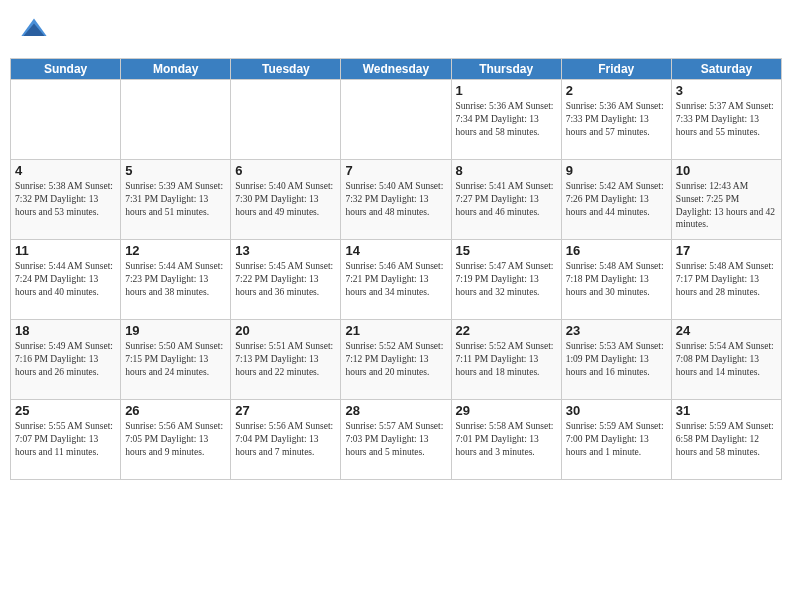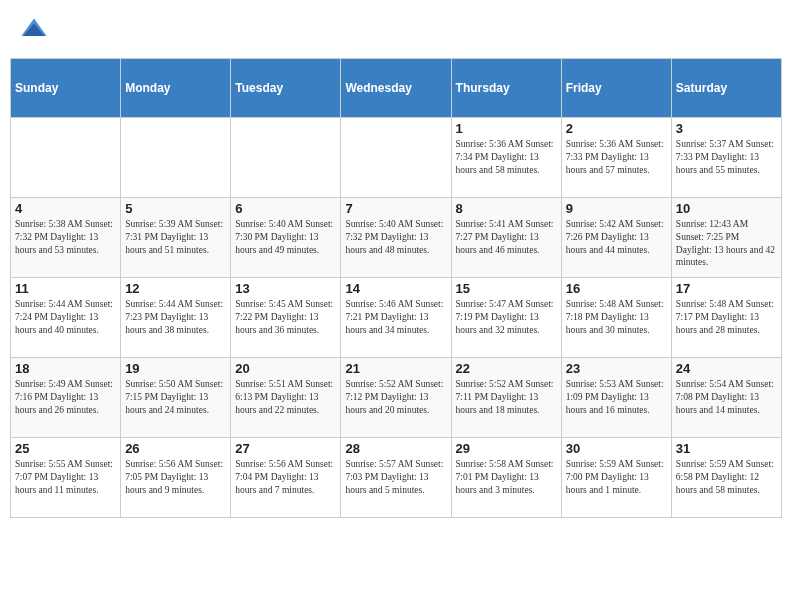--- a/index.html
+++ b/index.html
@@ -51,22 +51,22 @@
     table {
       width: 100%;
       border-collapse: collapse;
       table-layout: fixed;
     }
     thead tr th {
       background-color: #3a7fc1;
       color: #fff;
       font-size: 12px;
       font-weight: bold;
-      padding: 22px 4px;
-      text-align: left;
+      padding: 3px 4px;
+      text-align: center;
       border: 1px solid #ccc;
     }
     tbody tr td {
       border: 1px solid #ccc;
       vertical-align: top;
       padding: 3px 4px;
       font-size: 10px;
       color: #333;
       height: 80px;
       background: #fff;
@@ -263,21 +263,21 @@
         <td>
           <span class="day-num">19</span>
           <div class="cell-content">Sunrise: 5:50 AM
 Sunset: 7:15 PM
 Daylight: 13 hours
 and 24 minutes.</div>
         </td>
         <td>
           <span class="day-num">20</span>
           <div class="cell-content">Sunrise: 5:51 AM
-Sunset: 6:13 PM
+Sunset: 7:13 PM
 Daylight: 13 hours
 and 22 minutes.</div>
         </td>
         <td>
           <span class="day-num">21</span>
           <div class="cell-content">Sunrise: 5:52 AM
 Sunset: 7:12 PM
 Daylight: 13 hours
 and 20 minutes.</div>
         </td>

